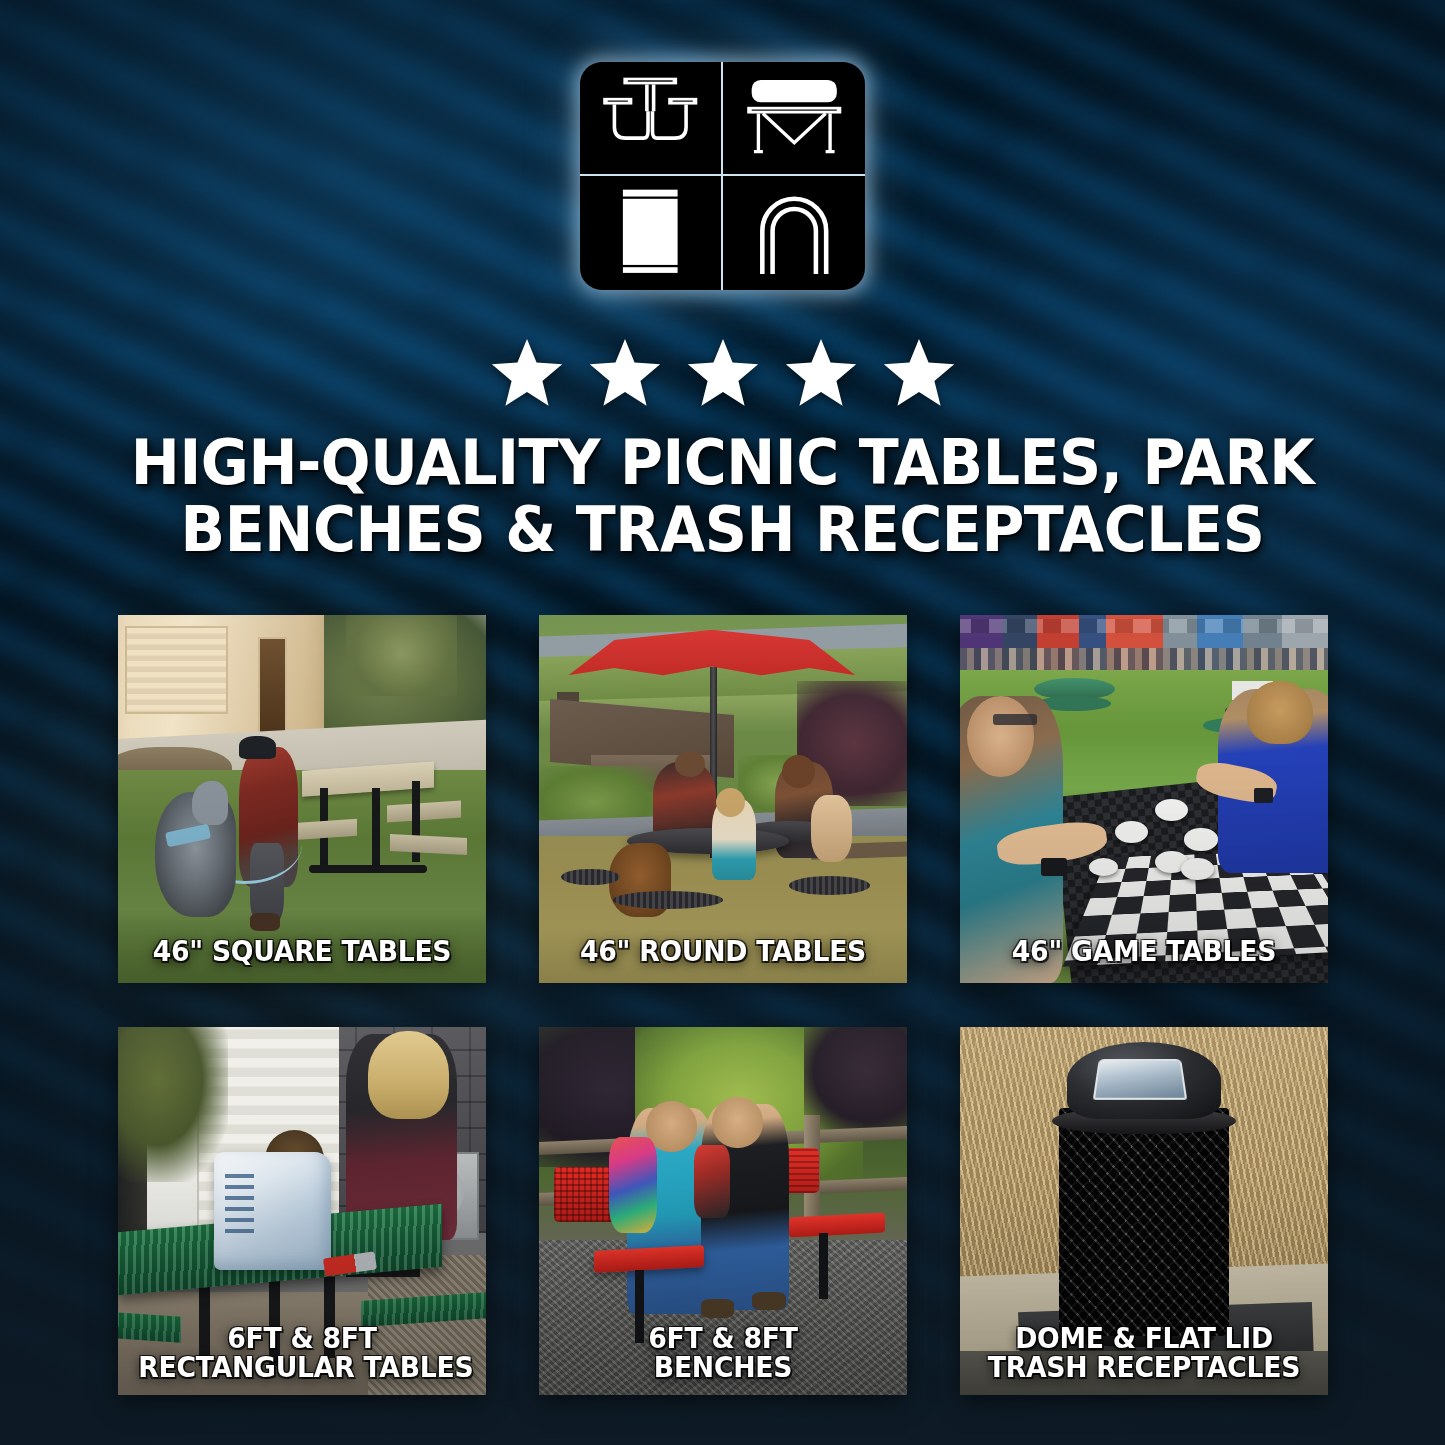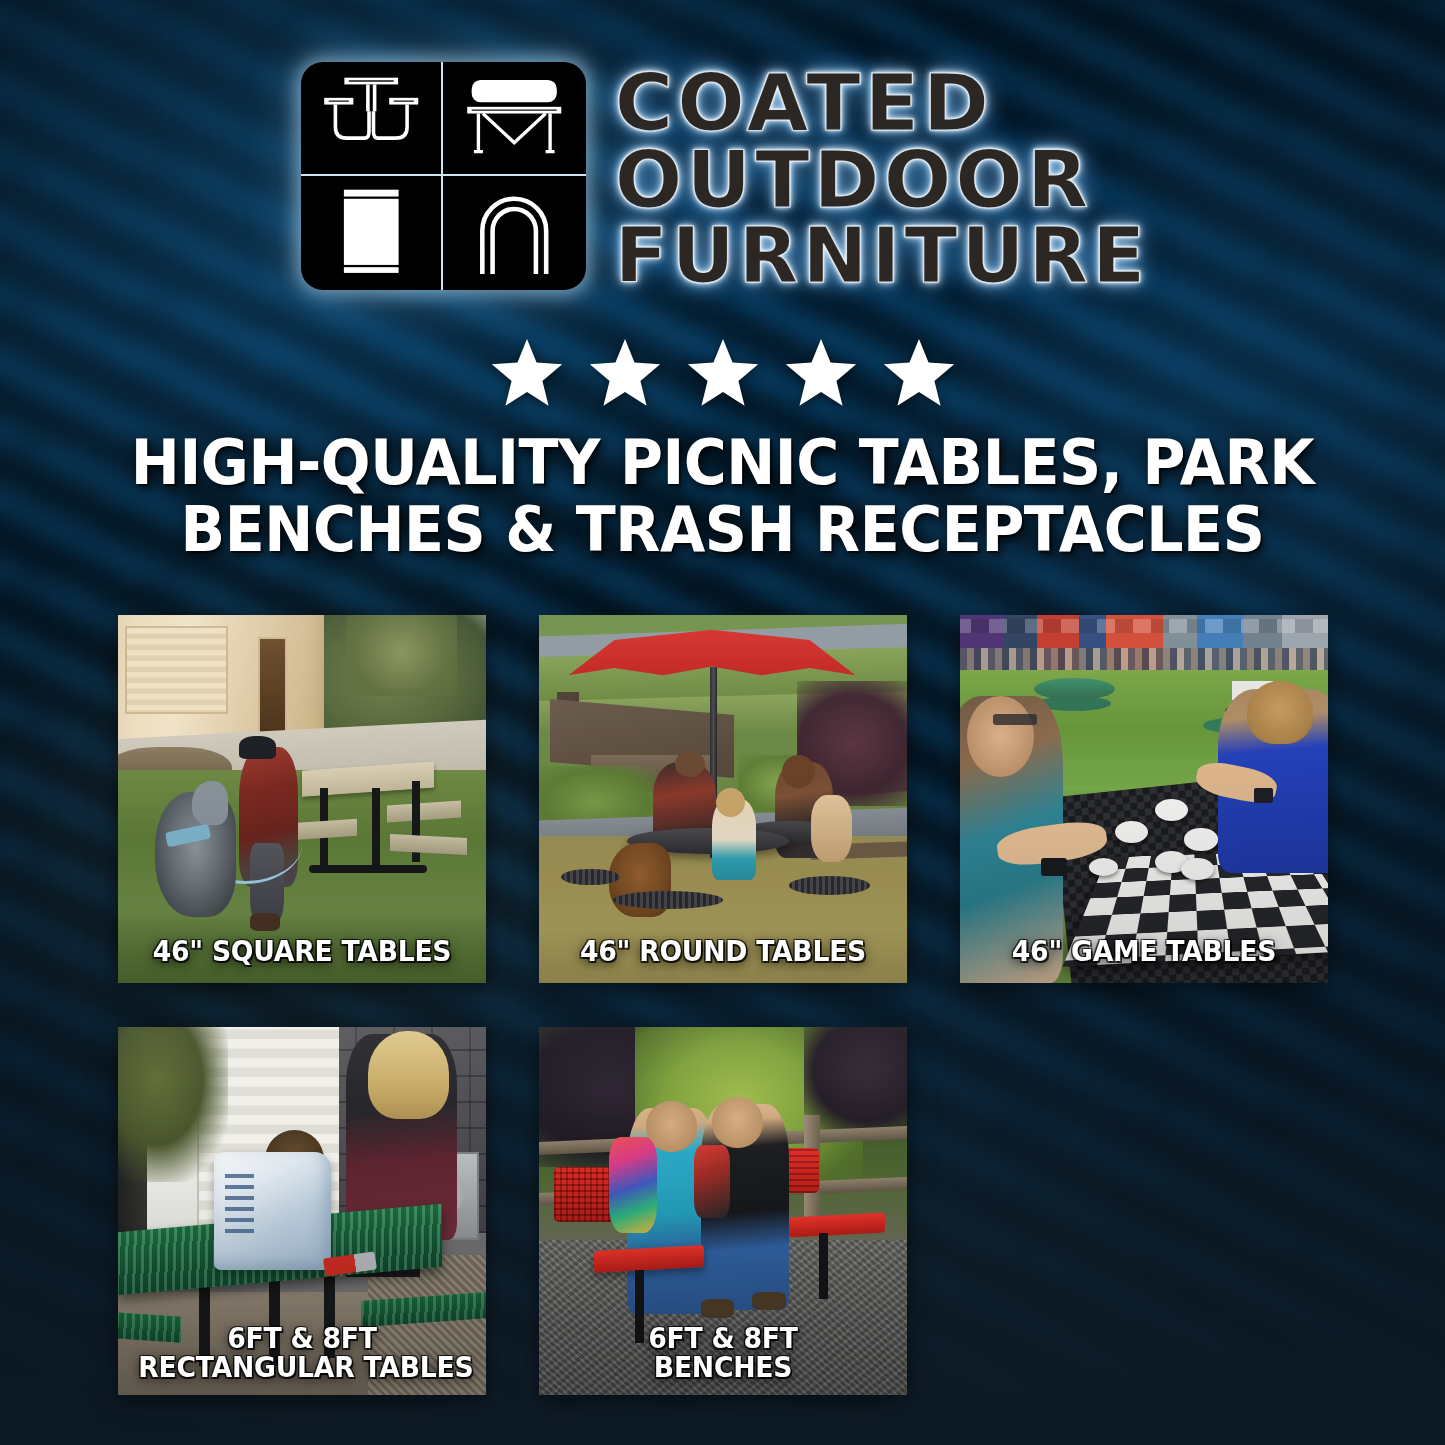--- a/index.html
+++ b/index.html
@@ -559,25 +559,20 @@
         </svg>
       </div>
       <div class="logo-cell q4">
         <svg viewBox="0 0 100 100" fill="none" stroke="#ffffff" stroke-width="4">
           <path d="M22 86 L22 48 A28 28 0 0 1 78 48 L78 86"></path>
           <path d="M31 86 L31 48 A19 19 0 0 1 69 48 L69 86"></path>
         </svg>
       </div>
     </div>
 
-    <div class="logo-words">
-      <div class="logo-word lw1">COATED</div>
-      <div class="logo-word lw2">OUTDOOR</div>
-      <div class="logo-word lw3">FURNITURE</div>
-    </div>
   </div>
 
   <div class="stars">
     <span class="star">
         <svg viewBox="0 0 24 24">
           <polygon fill="#ffffff" points="12,1 15.1,8.6 23.4,9.2 17,14.6 19,22.6 12,18.2 5,22.6 7,14.6 0.6,9.2 8.9,8.6"></polygon>
         </svg>
       </span>
     <span class="star">
         <svg viewBox="0 0 24 24">
@@ -777,15 +772,35 @@
         <div class="p5-shoe1"></div>
           <div class="p5-shoe2"></div>
         <div class="sheen"></div>
       </div>
       <div class="cap two">
         <span class="cl">6FT &amp; 8FT</span>
         <span class="cl">BENCHES</span>
       </div>
     </div>
 
+    <div class="card">
+      <div class="photo">
+        <div class="p6-bg"></div>
+          <div class="p6-sky"></div>
+          <div class="p6-grass"></div>
+        <div class="p6-walk"></div>
+          <div class="p6-pad"></div>
+          <div class="p6-ground"></div>
+        <div class="p6-base"></div>
+          <div class="p6-body"></div>
+          <div class="p6-rim"></div>
+        <div class="p6-dome"></div>
+          <div class="p6-opening"></div>
+        <div class="sheen"></div>
+      </div>
+      <div class="cap two">
+        <span class="cl">DOME &amp; FLAT LID</span>
+        <span class="cl">TRASH RECEPTACLES</span>
+      </div>
+    </div>
 
   </div>
 </div>
 
 </body></html>

